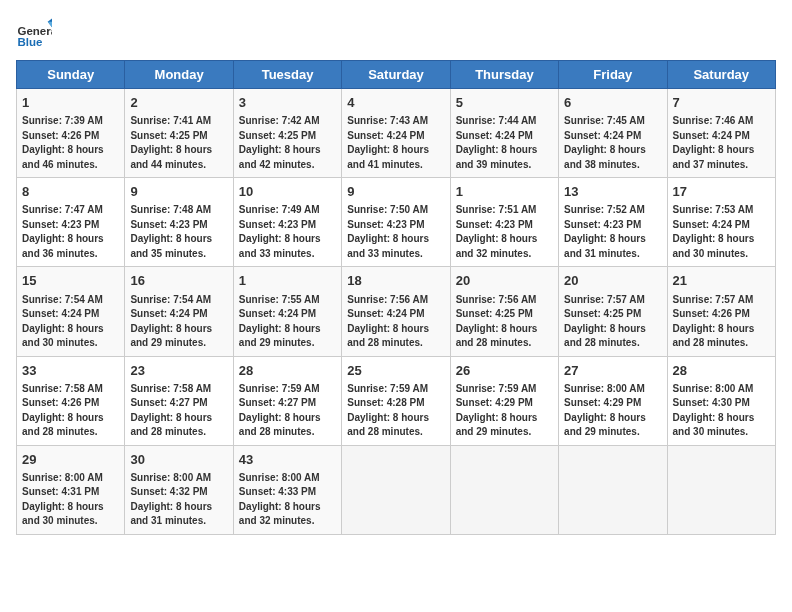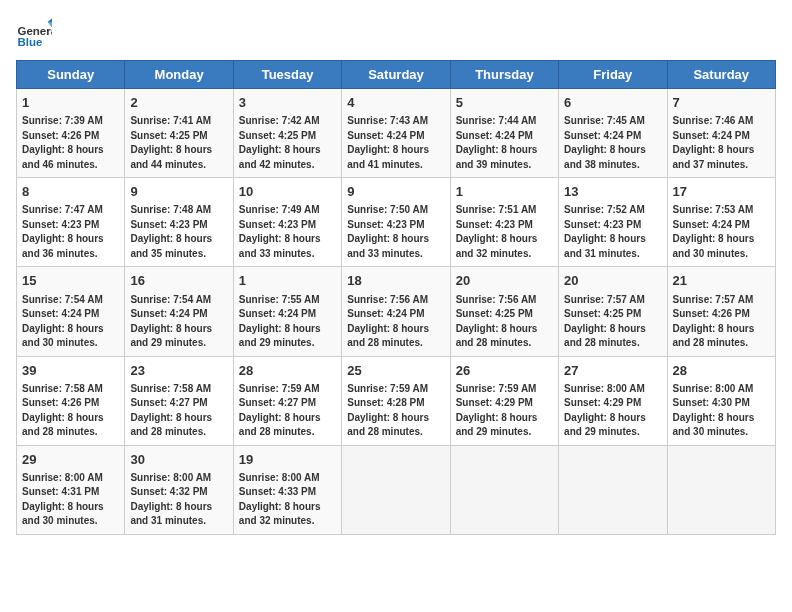--- a/index.html
+++ b/index.html
@@ -197,21 +197,21 @@
           <span class="day-num">20</span>
           <div class="day-info">Sunrise: 7:57 AM<br>Sunset: 4:25 PM<br>Daylight: 8 hours and 28 minutes.</div>
         </td>
         <td>
           <span class="day-num">21</span>
           <div class="day-info">Sunrise: 7:57 AM<br>Sunset: 4:26 PM<br>Daylight: 8 hours and 28 minutes.</div>
         </td>
       </tr>
       <tr>
         <td>
-          <span class="day-num">39</span>
+          <span class="day-num">33</span>
           <div class="day-info">Sunrise: 7:58 AM<br>Sunset: 4:26 PM<br>Daylight: 8 hours and 28 minutes.</div>
         </td>
         <td>
           <span class="day-num">23</span>
           <div class="day-info">Sunrise: 7:58 AM<br>Sunset: 4:27 PM<br>Daylight: 8 hours and 28 minutes.</div>
         </td>
         <td>
           <span class="day-num">28</span>
           <div class="day-info">Sunrise: 7:59 AM<br>Sunset: 4:27 PM<br>Daylight: 8 hours and 28 minutes.</div>
         </td>
@@ -235,21 +235,21 @@
       <tr>
         <td>
           <span class="day-num">29</span>
           <div class="day-info">Sunrise: 8:00 AM<br>Sunset: 4:31 PM<br>Daylight: 8 hours and 30 minutes.</div>
         </td>
         <td>
           <span class="day-num">30</span>
           <div class="day-info">Sunrise: 8:00 AM<br>Sunset: 4:32 PM<br>Daylight: 8 hours and 31 minutes.</div>
         </td>
         <td>
-          <span class="day-num">19</span>
+          <span class="day-num">43</span>
           <div class="day-info">Sunrise: 8:00 AM<br>Sunset: 4:33 PM<br>Daylight: 8 hours and 32 minutes.</div>
         </td>
         <td class="empty"></td>
         <td class="empty"></td>
         <td class="empty"></td>
         <td class="empty"></td>
       </tr>
     </tbody>
 </table>
 

